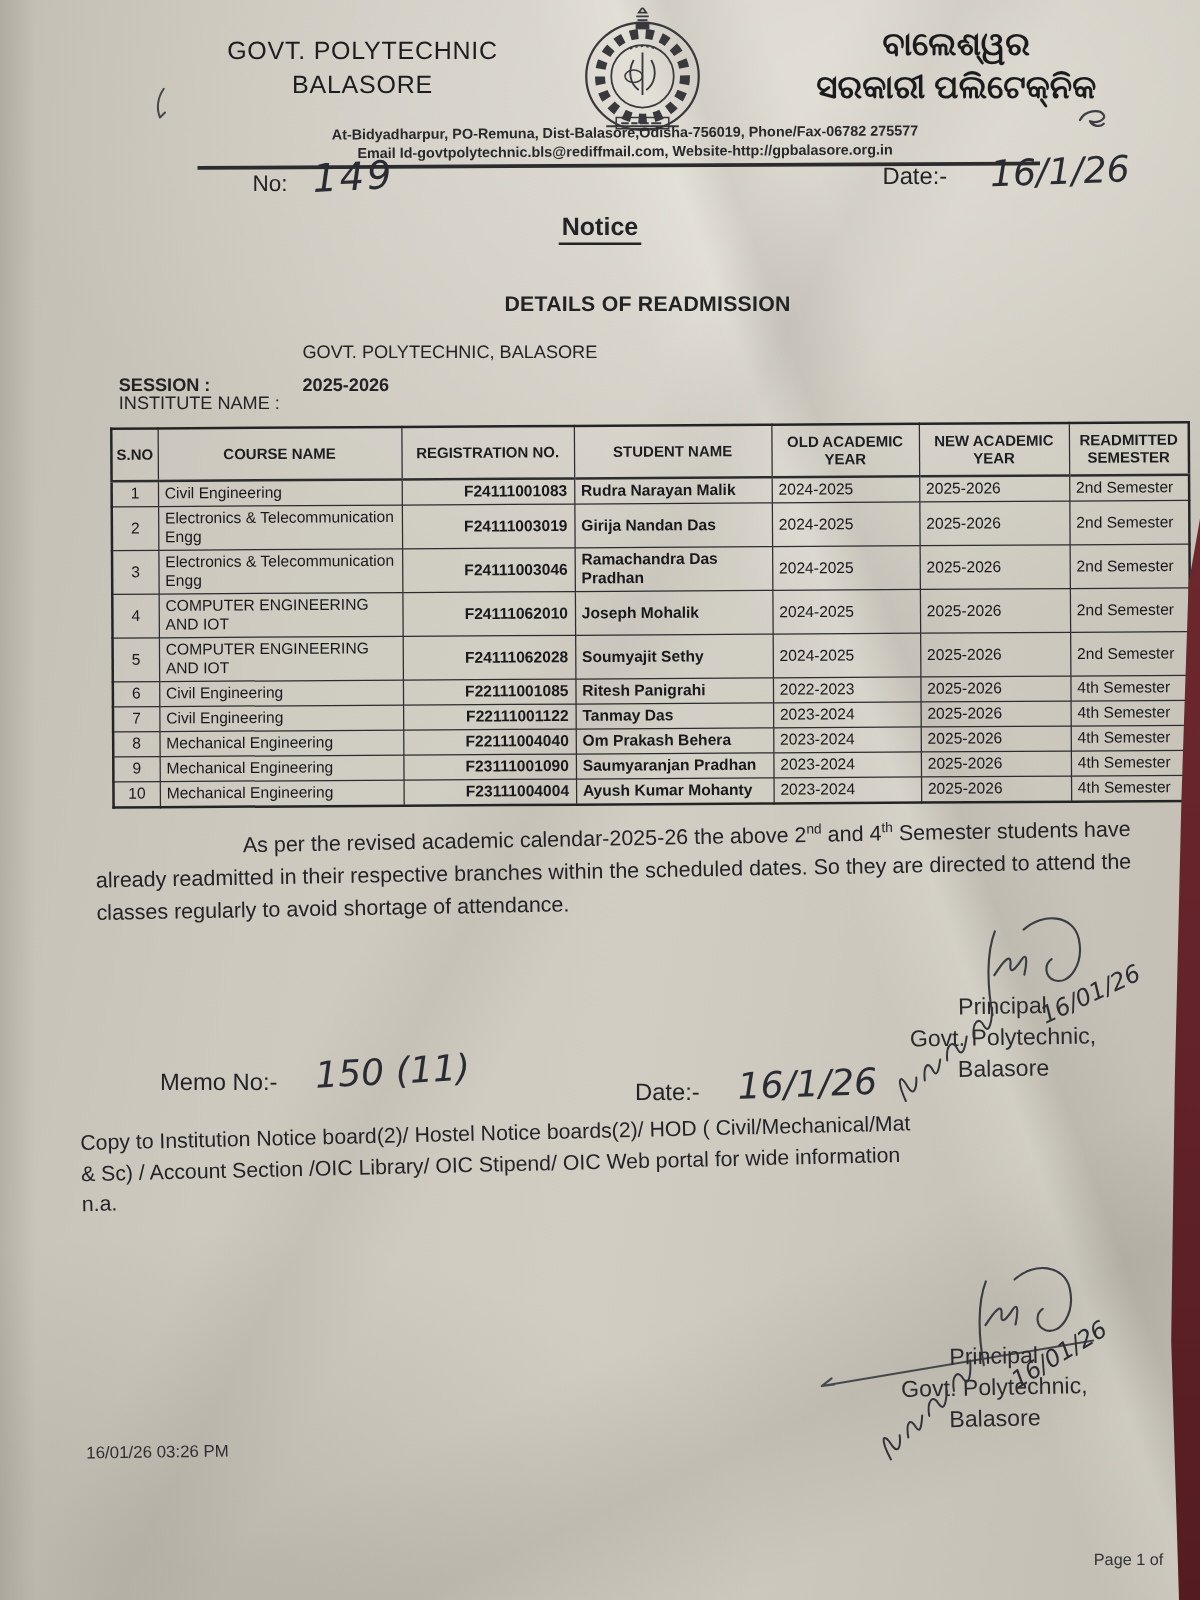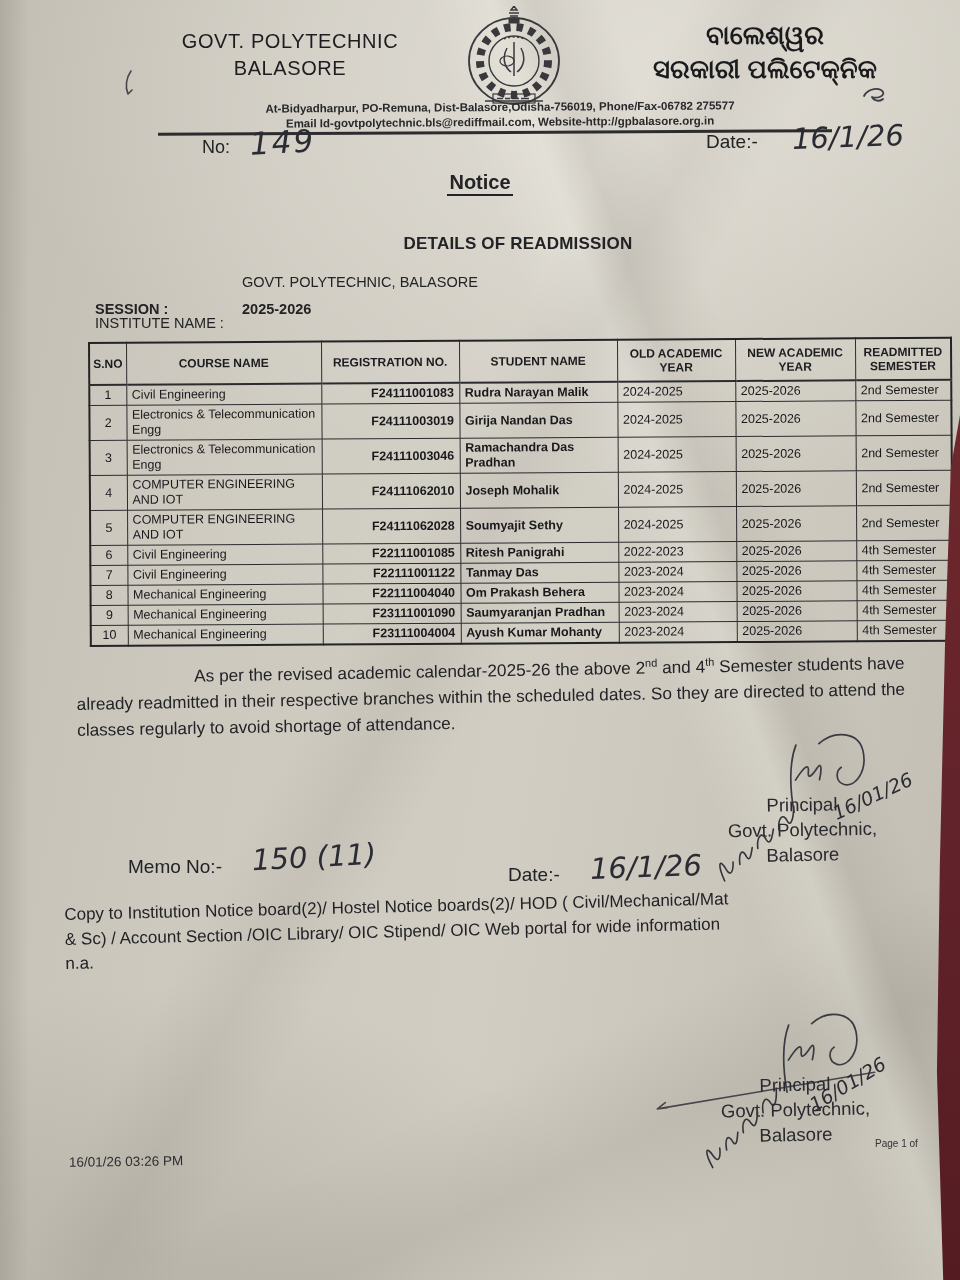--- a/index.html
+++ b/index.html
@@ -67,21 +67,21 @@
   .sig .strike{position:absolute;left:-2px;top:58px;}
   
   .memo-label{left:128px;top:856px;font-size:19px;}
   .memo-value{left:252px;top:840px;font-size:29px;transform:rotate(-3deg);}
   .memo-date-label{left:508px;top:864px;font-size:19px;}
   .memo-date-value{left:590px;top:850px;font-size:29px;transform:rotate(-2deg);}
   
   .dist{left:64px;top:903px;width:892px;font-size:17px;line-height:24.5px;transform:rotate(-1.35deg);transform-origin:0 0;color:#232327;}
   
   .footer-ts{left:69px;top:1154px;font-size:13.5px;color:#2e2e31;transform:rotate(-.8deg);}
-  .footer-page{left:875px;top:1138px;font-size:10px;color:#333336;}
+  .footer-page{left:875px;top:1240px;font-size:13px;color:#333336;}
   .ink-tl{left:118px;top:68px;}
   .ink-tr{left:862px;top:86px;}
 </style>
 </head>
 <body>
 
 <div class="page">
   <div class="wrinkles"></div>
 
   <svg class="abs ink-tl" width="20" height="32" viewBox="0 0 20 32">

